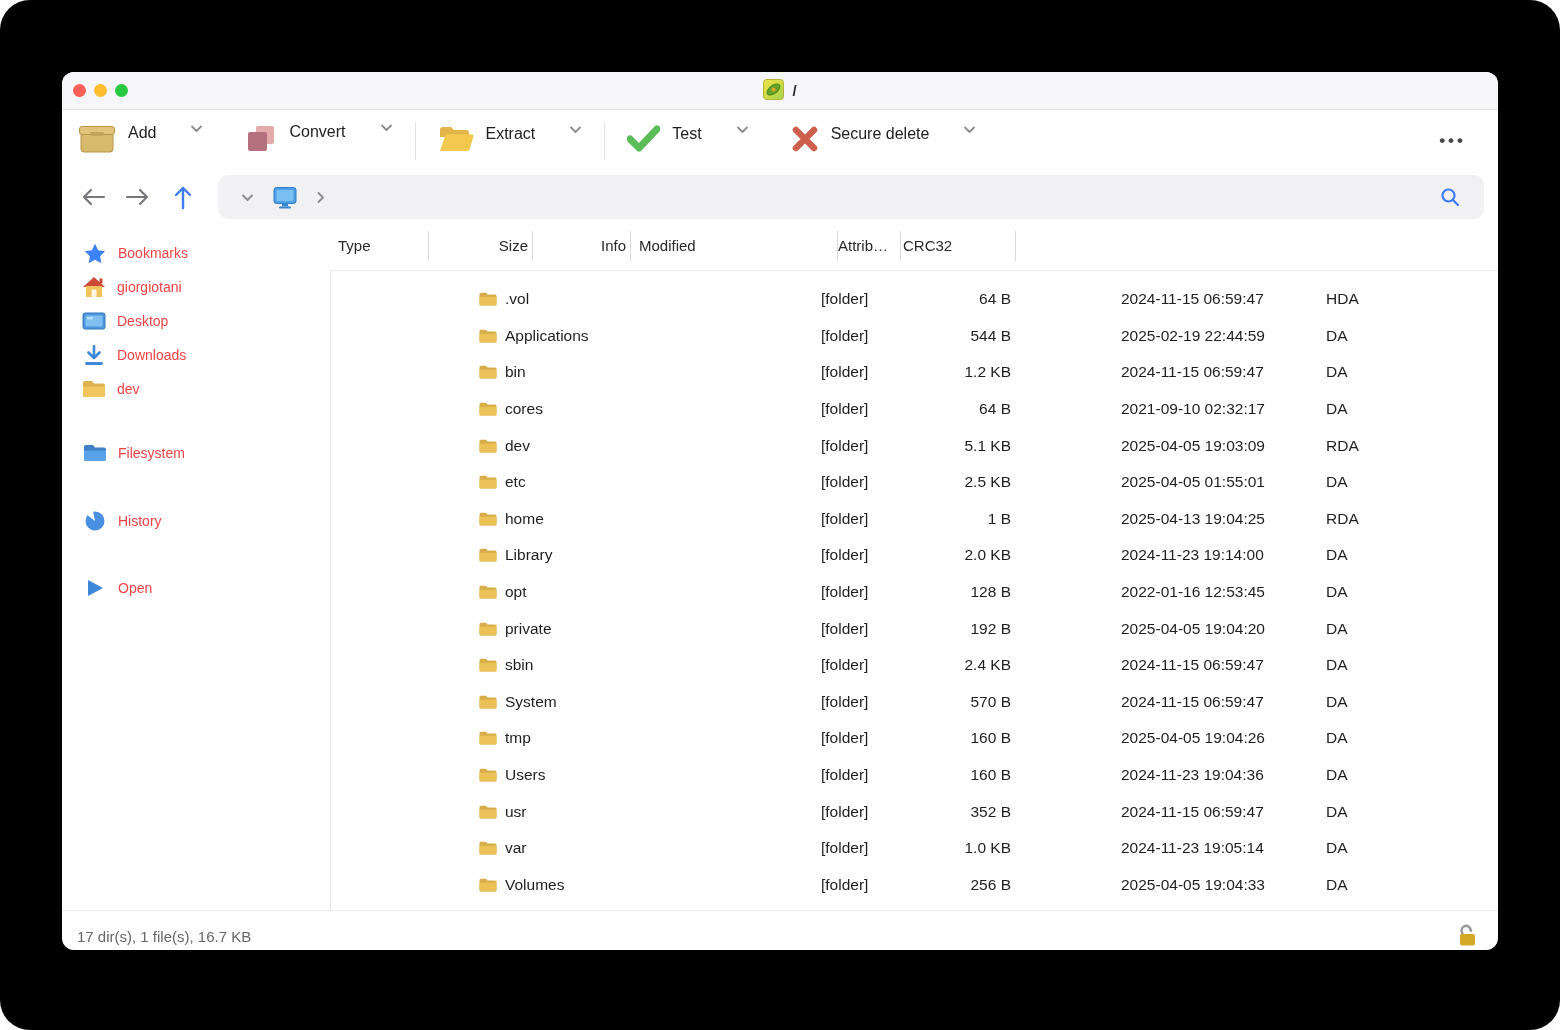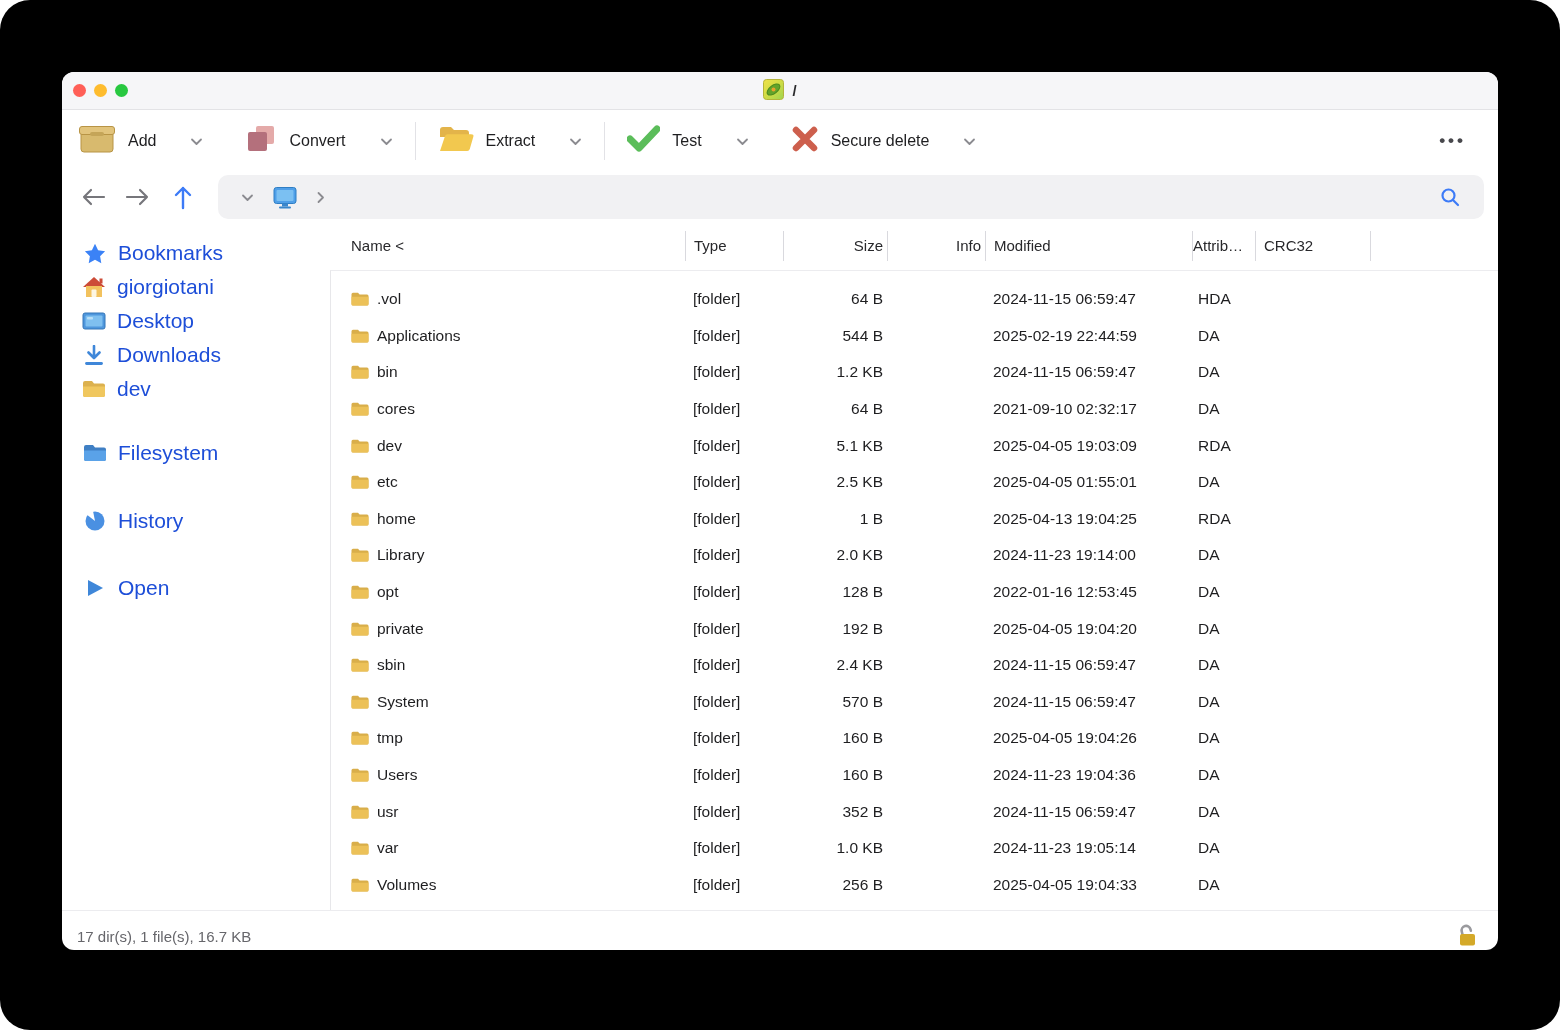--- a/index.html
+++ b/index.html
@@ -14,57 +14,57 @@
   
   .titlebar { position:relative; height:38px; background:#f6f6f8; border-bottom:1px solid #e3e3e6; display:flex; align-items:center; justify-content:center; }
   .lights { position:absolute; left:11px; top:0; height:100%; display:flex; align-items:center; gap:8px; }
   .light { width:13px; height:13px; border-radius:50%; }
   .light.red { background:#ff5f57; }
   .light.yellow { background:#febc2e; }
   .light.green { background:#28c840; }
   .title-wrap { display:flex; align-items:center; gap:8px; font-size:15px; font-weight:700; color:#2a2a2c; }
   
   .toolbar { height:62px; display:flex; align-items:center; padding:0 16px; background:#fff; }
-  .tbtn { display:flex; align-items:center; cursor:default; }
+  .tbtn { display:flex; align-items:flex-start; cursor:default; }
   .tbtn .tlabel { font-size:16px; margin-left:12px; color:#1e1e20; }
   .tchev { margin-left:34px; display:flex; align-items:center; }
   .tsep { width:1px; height:38px; background:#e2e2e6; margin:0 22px; }
   .tgap { width:42px; }
   .toolbar-spacer { flex:1; }
   .ellipsis { font-size:17px; letter-spacing:3px; color:#48484c; padding-right:16px; font-weight:700; }
   
   .navbar { height:50px; display:flex; align-items:center; padding:0 14px; background:#fff; }
   .navarrow { width:34px; display:flex; justify-content:center; align-items:center; }
   .addressbar { flex:1; height:44px; margin-left:18px; background:#f1f1f3; border-radius:10px; display:flex; align-items:center; padding:0 14px; }
   .addr-ico { display:flex; align-items:center; margin:0 9px; }
   .addr-spacer { flex:1; }
   
   .content { position:relative; height:688px; display:flex; }
   .sidebar { width:268px; padding-top:14px; flex:none; }
-  .side-item { height:34px; display:flex; align-items:center; font-size:21px; color:#1d4ed8; }
+  .side-item { height:34px; display:flex; align-items:center; font-size:14px; color:#ef4444; }
   .side-item.root { padding-left:21px; }
   .side-item.child { padding-left:20px; }
   .side-item .sico { width:24px; display:flex; justify-content:center; align-items:center; margin-right:11px; flex:none; }
   .mt30 { margin-top:30px; } .mt34 { margin-top:34px; } .mt33 { margin-top:33px; }
   .main { flex:1; display:flex; flex-direction:column; min-width:0; }
   
   .thead { height:48px; display:flex; align-items:center; font-size:15px; color:#28282b; }
   .th { height:30px; line-height:30px; white-space:nowrap; overflow:hidden; }
   .th + .th { border-left:1px solid #d9d9de; }
   .th.c-name { width:355px; padding-left:21px; }
   .th.c-type { width:98px; padding-left:8px; }
   .th.c-size { width:104px; text-align:right; padding-right:4px; }
   .th.c-info { width:98px; text-align:right; padding-right:4px; }
   .th.c-mod  { width:207px; padding-left:8px; }
   .th.c-attr { width:63px; padding-left:0; }
-  .th.c-crc  { width:115px; padding-left:8px; }
+  .th.c-crc  { width:115px; padding-left:2px; }
   .th.c-fill { flex:1; }
   
   .tbody { flex:1; border-top:1px solid #ececef; border-left:1px solid #e7e7ea; padding-top:10px; overflow:hidden; }
-  .trow { height:36.6px; display:flex; align-items:center; font-size:15.5px; color:#1e1e20; }
+  .trow { height:36.6px; display:flex; align-items:center; font-size:15.5px; color:#1e1e20;justify-content:flex-end; }
   .cell { white-space:nowrap; overflow:hidden; }
   .c2-name { width:354px; padding-left:20px; display:flex; align-items:center; }
   .c2-name .fico { margin-right:8px; display:flex; align-items:center; flex:none; }
   .c2-type { width:98px; padding-left:8px; }
   .c2-size { width:104px; text-align:right; padding-right:4px; }
   .c2-info { width:98px; }
   .c2-mod  { width:207px; padding-left:8px; }
   .c2-attr { width:63px; padding-left:6px; }
   .c2-crc  { width:115px; padding-left:6px; }
   
@@ -301,21 +301,20 @@
           <svg width="20" height="20" viewBox="0 0 20 20">
               <path d="M3 2 L18 10 L3 18 z" fill="#3f87d9"></path>
             </svg>
         </span>
         <span>Open</span>
       </div>
     </div>
 
     <div class="main">
       <div class="thead">
-        <div class="th c-name">Name &lt;</div>
         <div class="th c-type">Type</div>
         <div class="th c-size">Size</div>
         <div class="th c-info">Info</div>
         <div class="th c-mod">Modified</div>
         <div class="th c-attr">Attrib…</div>
         <div class="th c-crc">CRC32</div>
         <div class="th c-fill"></div>
       </div>
       <div class="tbody" id="tbody">
   <div class="trow">

